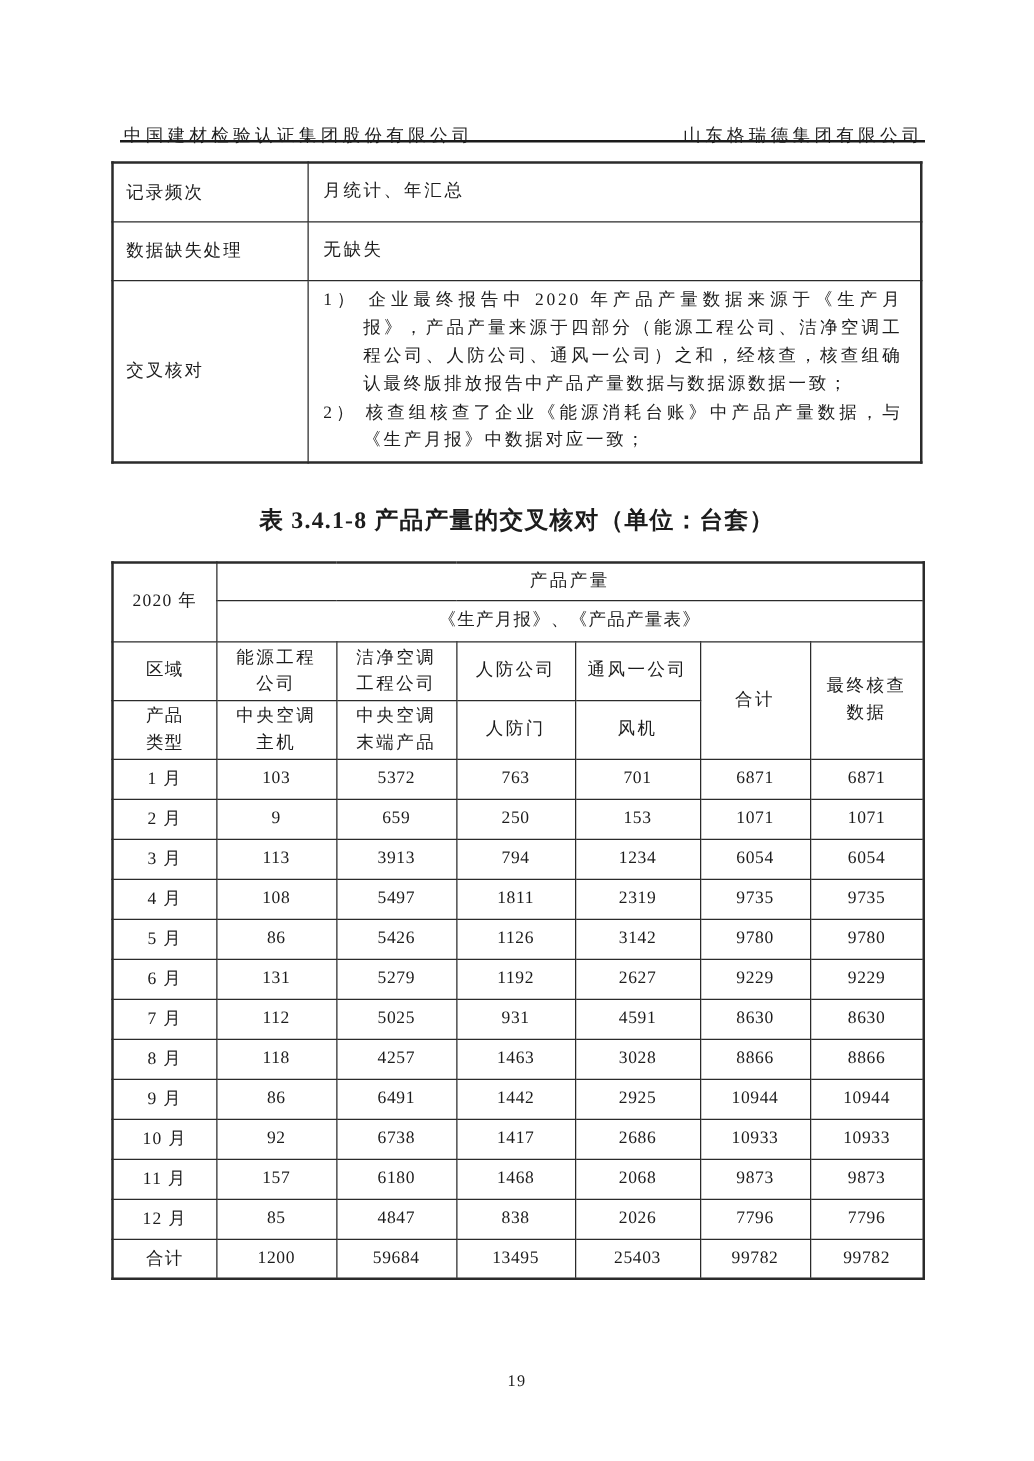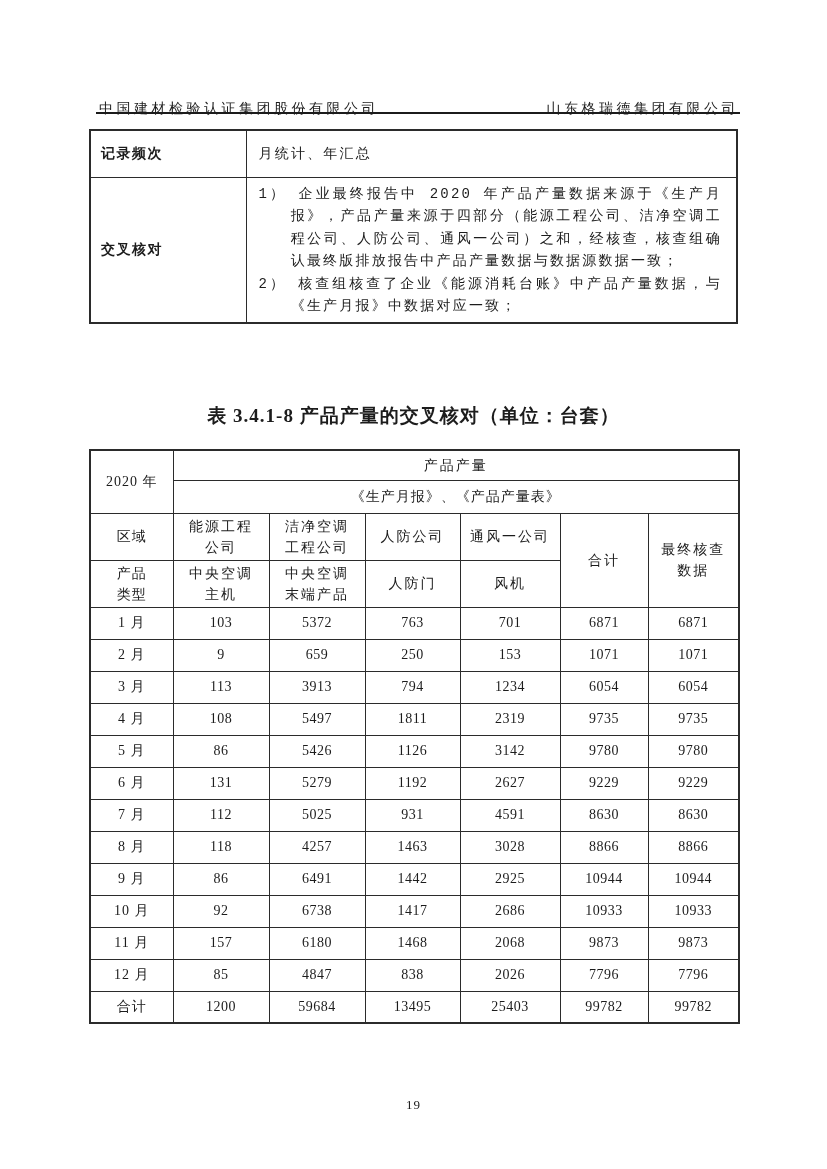--- a/index.html
+++ b/index.html
@@ -20,26 +20,25 @@
     border-top:2.5px solid #1b1b1b;
   }
   
   .info-table{
     position:absolute; top:129px; left:89px; width:649px;
     border-collapse:collapse; table-layout:fixed;
     font-size:14px; border:2px solid #2b2b2b;
   }
   .info-table td{ border:1.2px solid #2b2b2b; vertical-align:middle; }
   .info-table td.label{
-    font-weight:bold; padding:14px 10px; letter-spacing:1.5px;
+    font-weight:normal; padding:14px 10px; letter-spacing:1.5px;
   }
   .info-table td.content{
     padding:5px 14px 5px 12px; line-height:1.6; letter-spacing:2.2px;
     text-align:justify;
-    font-family:Liberation Mono, monospace;
   }
   .info-table tr.r1{ height:31px; }
   .info-table tr.r2{ height:32px; }
   .info-table tr.r3{ height:134px; }
   .info-table tr.r4{ height:52px; }
   .hang{ padding-left:2.3em; text-indent:-2.3em; }
   
   .table-title{
     position:absolute; top:403px; left:0; width:827px; text-align:center;
     font-weight:bold; font-size:19px; letter-spacing:1px;
@@ -79,20 +78,24 @@
 
   <table class="info-table">
     <colgroup>
         <col style="width:156px">
         <col>
       </colgroup>
     <tbody>
         <tr class="r1">
       <td class="label">记录频次</td>
       <td class="content">月统计、年汇总</td>
+    </tr>
+    <tr class="r2">
+      <td class="label">数据缺失处理</td>
+      <td class="content">无缺失</td>
     </tr>
     <tr class="r3">
       <td class="label">交叉核对</td>
       <td class="content">
         <div class="hang">1） 企业最终报告中 2020 年产品产量数据来源于《生产月报》，产品产量来源于四部分（能源工程公司、洁净空调工程公司、人防公司、通风一公司）之和，经核查，核查组确认最终版排放报告中产品产量数据与数据源数据一致；</div>
         <div class="hang">2） 核查组核查了企业《能源消耗台账》中产品产量数据，与《生产月报》中数据对应一致；</div>
       </td>
     </tr>
   </tbody>
     </table>

